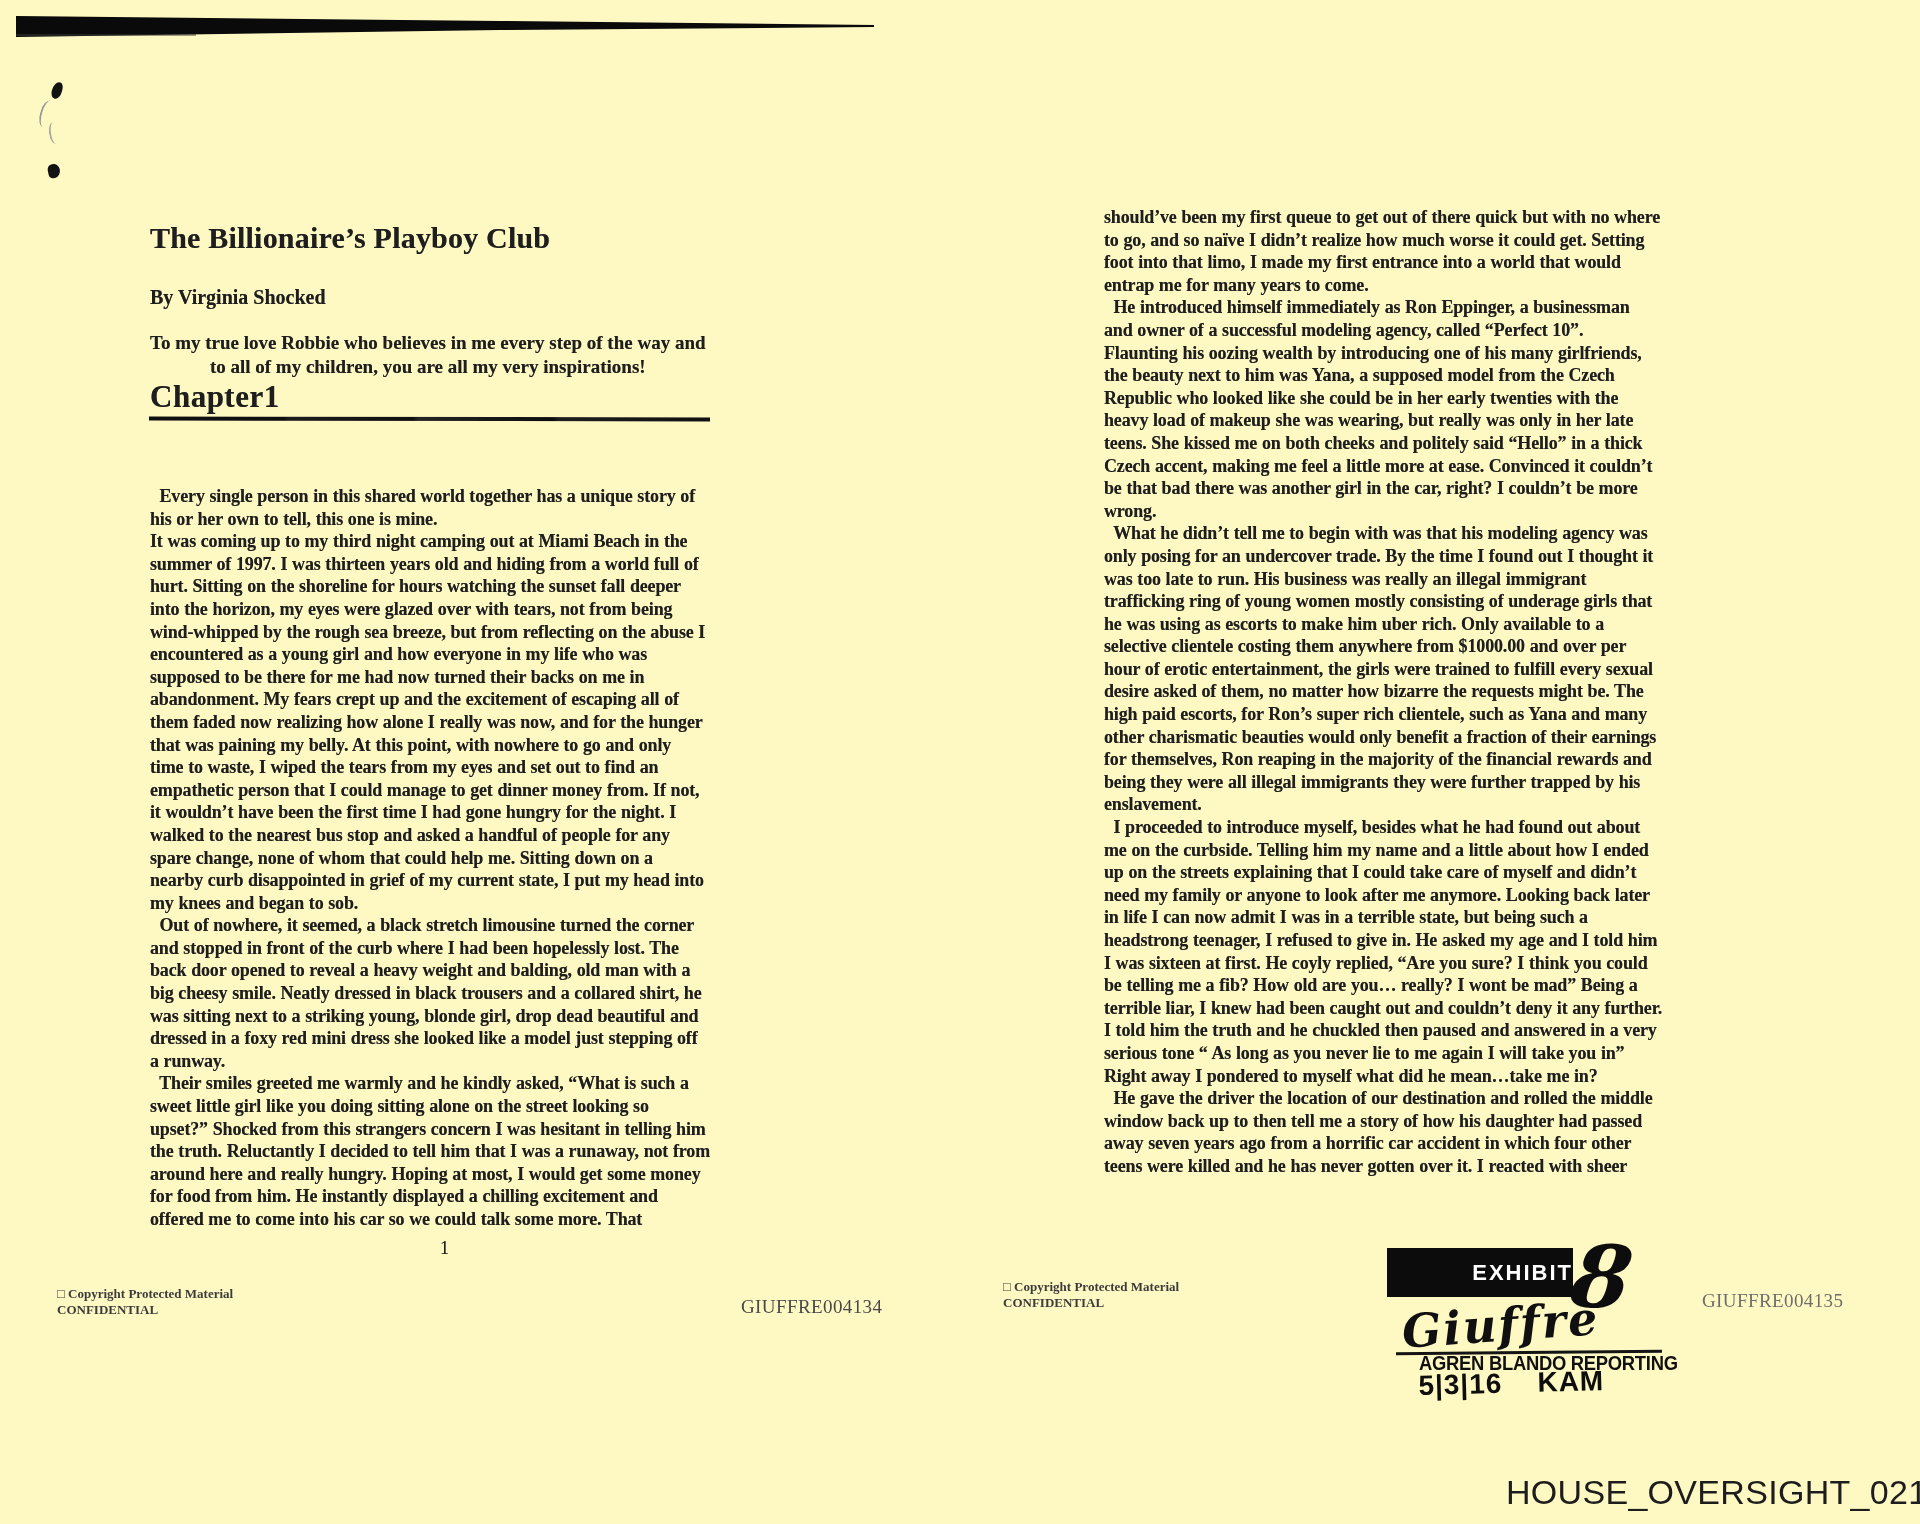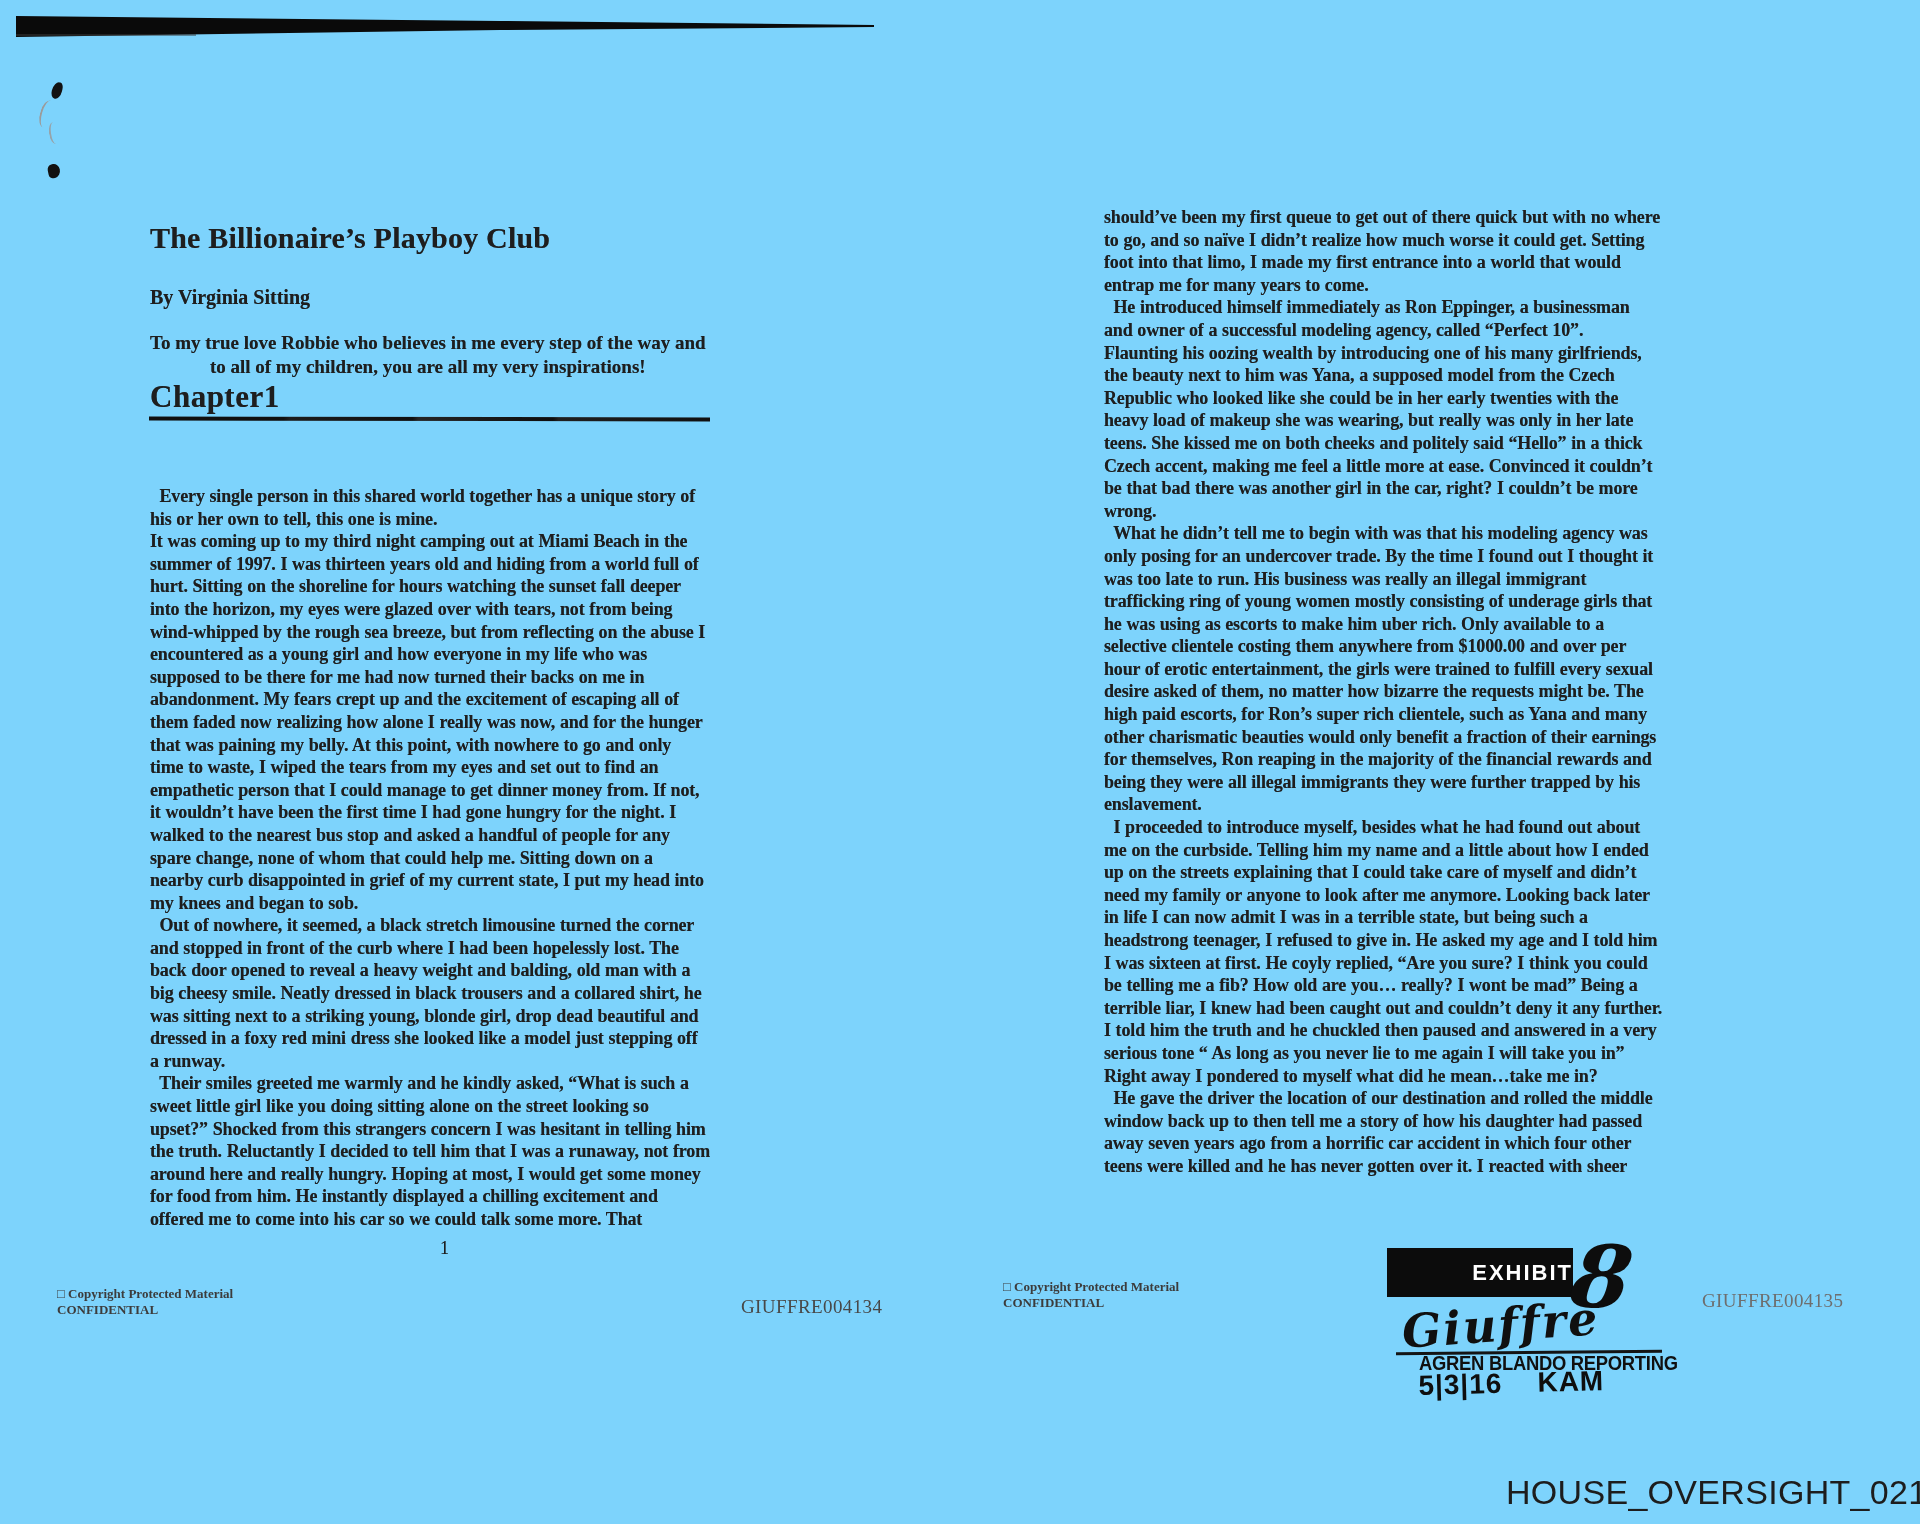--- a/index.html
+++ b/index.html
@@ -1,19 +1,19 @@
 <!DOCTYPE html>
 <html><head>
 <meta charset="utf-8">
 <style>
   html,body{margin:0;padding:0;background:#e9e9e9;}
   .page{
     position:relative;
     width:1920px;height:1524px;
-    background:#7dd3fc;
+    background:#fef9c3;
     overflow:hidden;
     font-family:"Liberation Serif","DejaVu Serif",serif;
     color:#1e1e1e;
   }
   .abs{position:absolute;}
   .ink{text-shadow:0 0 .5px rgba(25,25,25,.55);}
   .pre{white-space:pre;font-weight:bold;}
 
   
   .scan-bar{left:0;top:10px;width:900px;height:30px;}
@@ -75,21 +75,21 @@
     <rect x="16" y="24" width="180" height="2" fill="#3a3a3a" opacity=".5"></rect>
   </svg>
 
   <div class="abs smudge smudge-1"></div>
   <div class="abs curl curl-1"></div>
   <div class="abs curl curl-2"></div>
   <div class="abs smudge smudge-2"></div>
 
   <div class="abs book-title ink">The Billionaire’s Playboy Club</div>
 
-  <div class="abs byline ink">By Virginia Sitting</div>
+  <div class="abs byline ink">By Virginia Shocked</div>
 
   <div class="abs dedication ink pre">To my true love Robbie who believes in me every step of the way and
 to all of my children, you are all my very inspirations!</div>
 
   <div class="abs chapter ink">Chapter1</div>
   <div class="abs chapter-rule"></div>
 
   <div class="abs body-col left-body ink pre">  Every single person in this shared world together has a unique story of
 his or her own to tell, this one is mine.
 It was coming up to my third night camping out at Miami Beach in the

